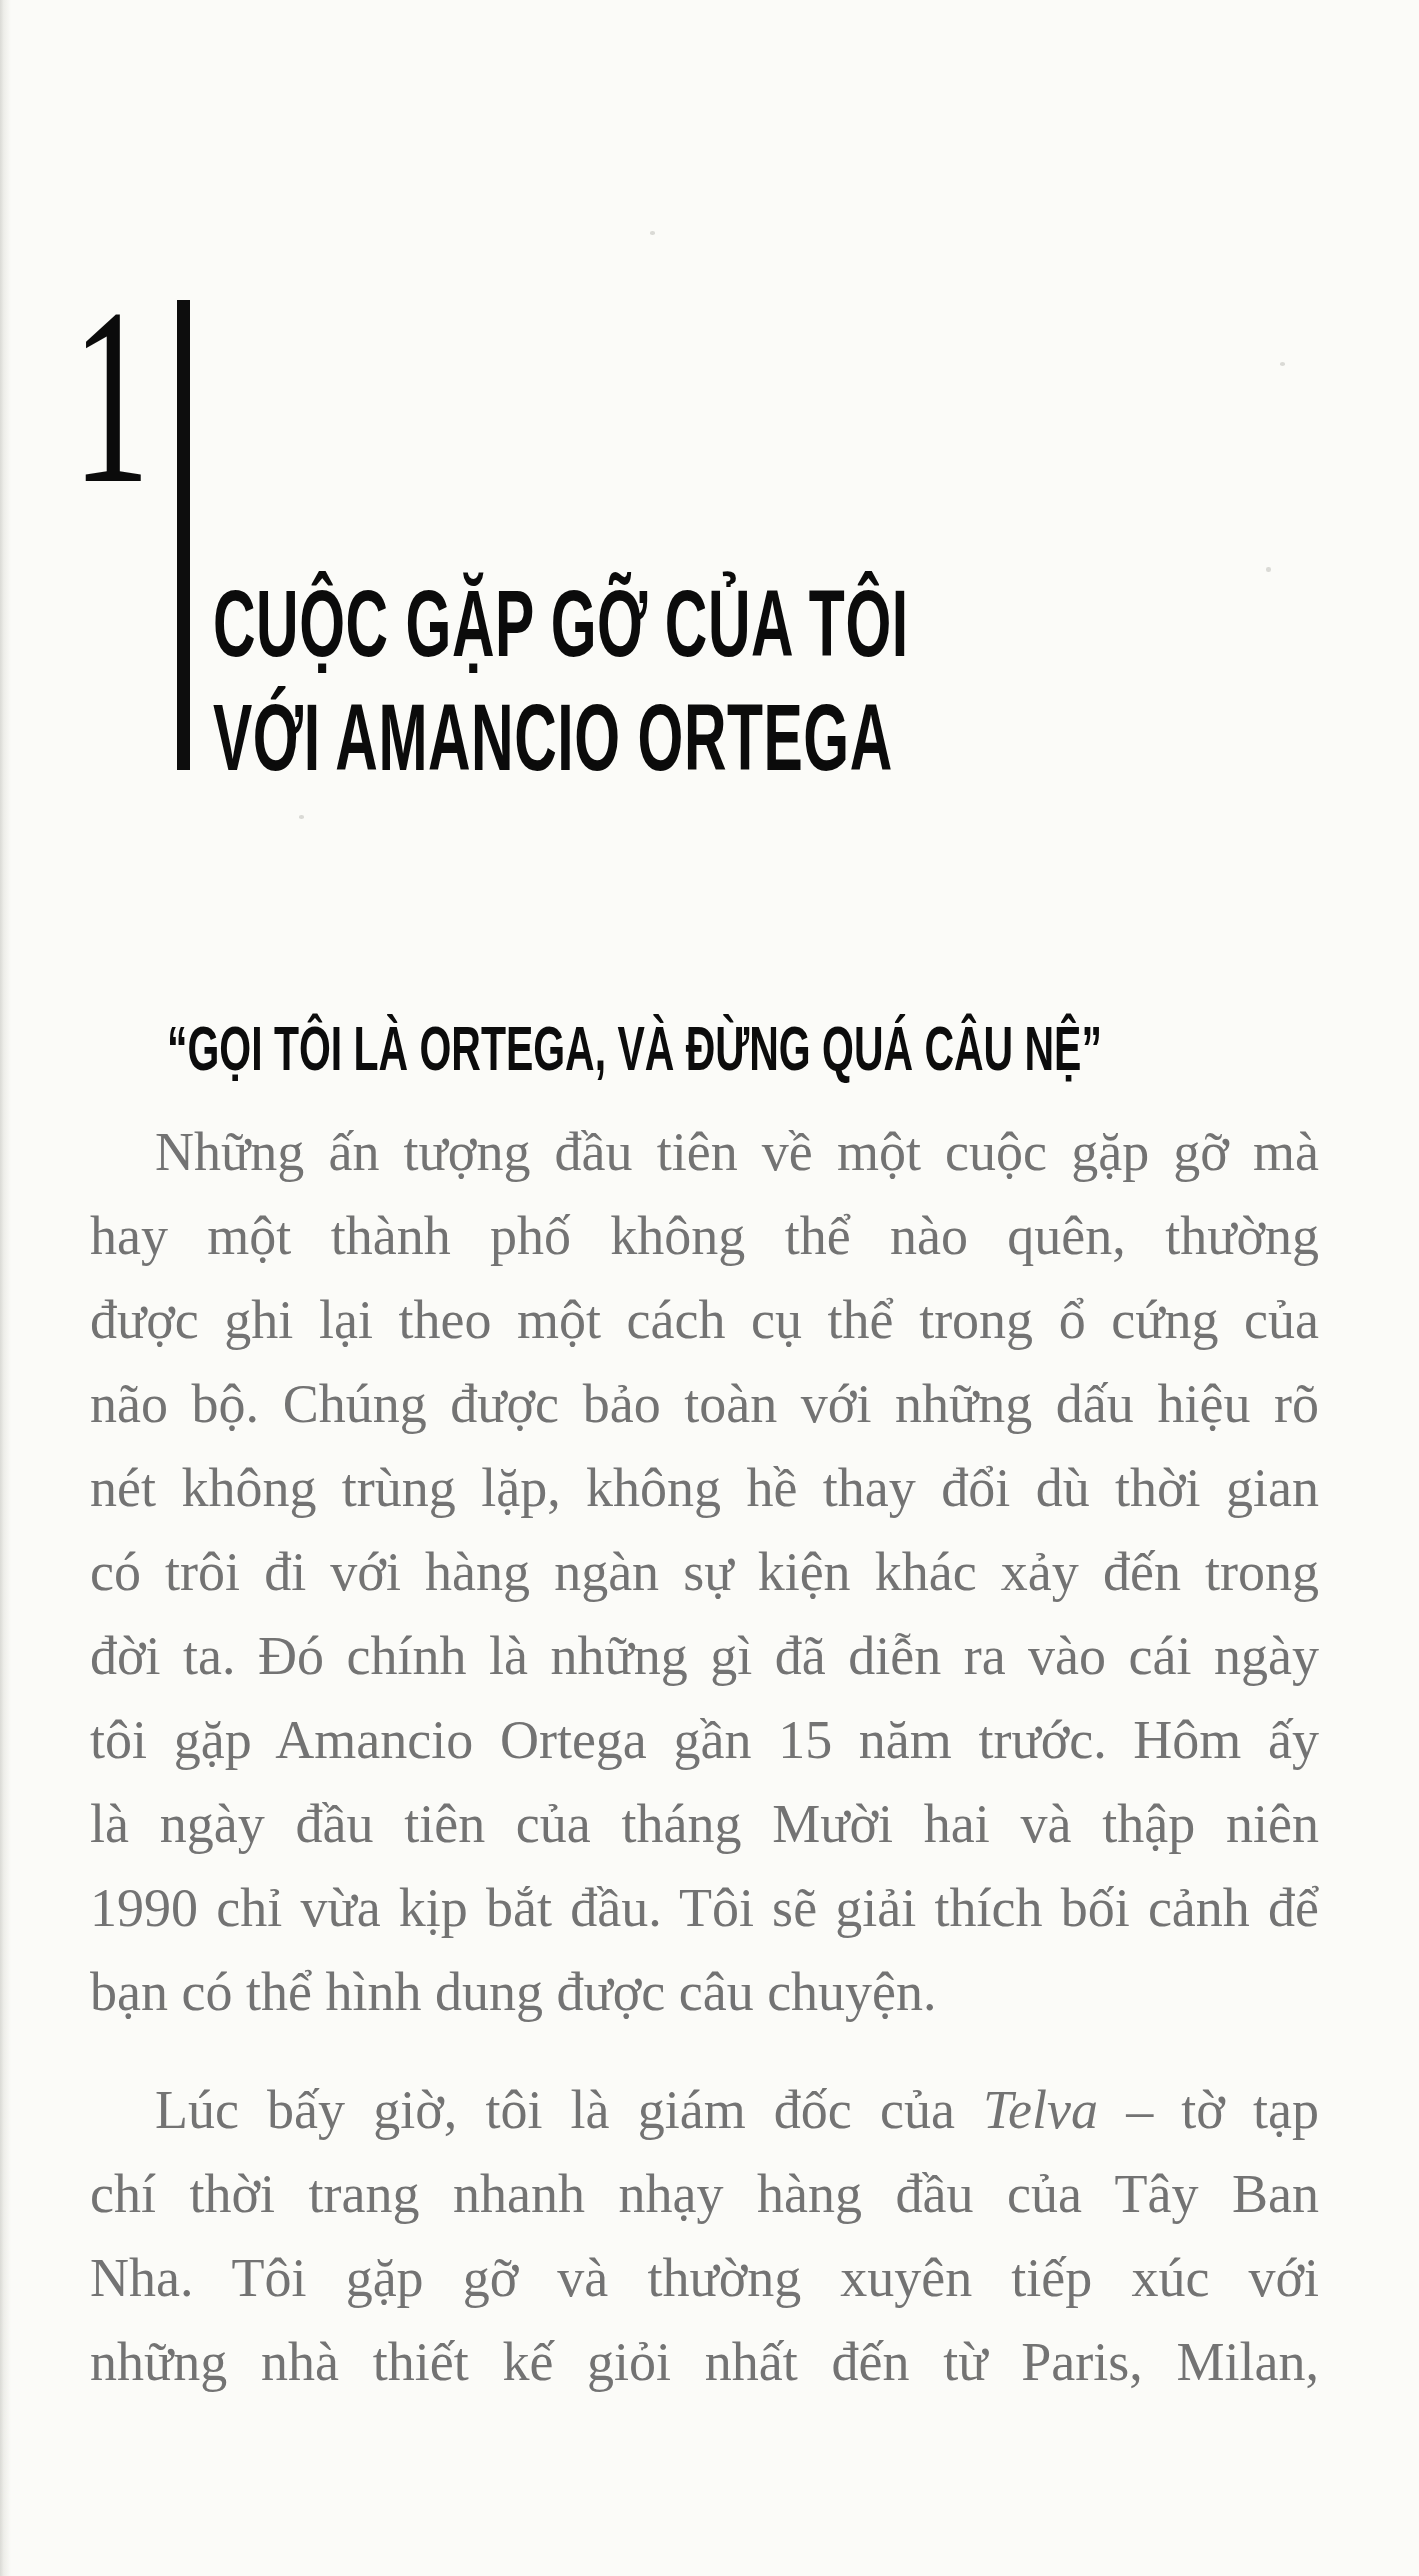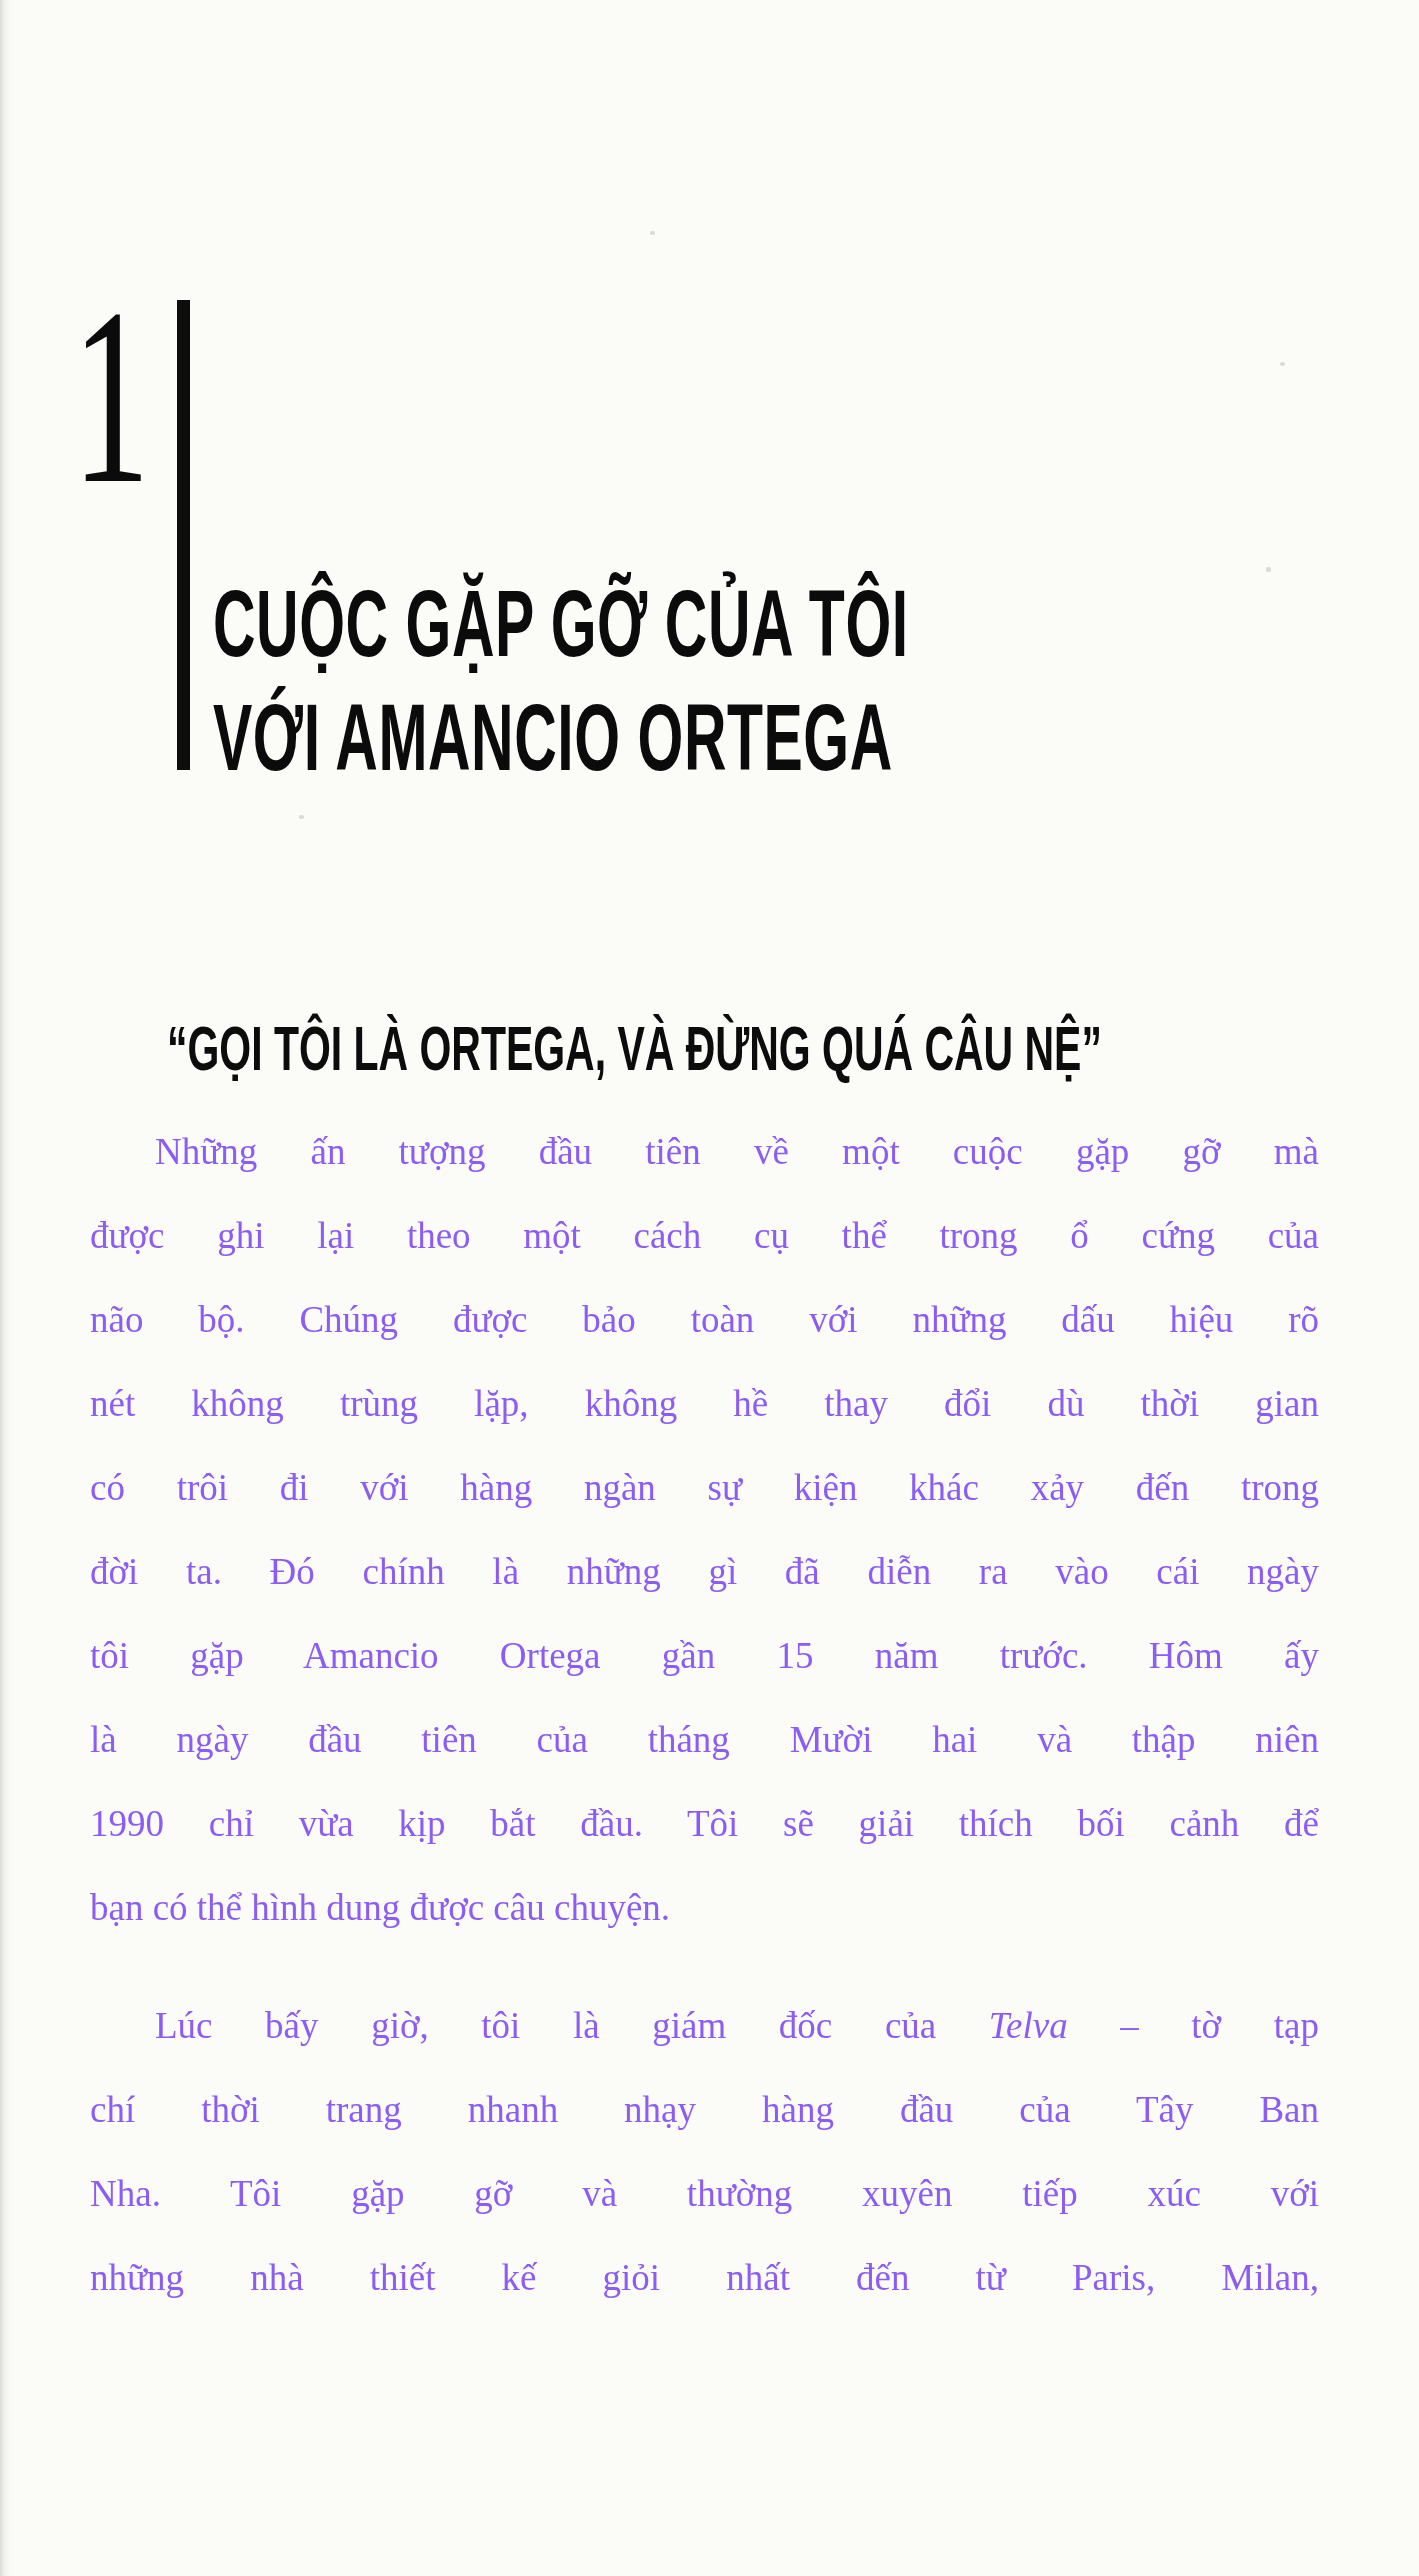--- a/index.html
+++ b/index.html
@@ -38,21 +38,21 @@
   .section-heading{
     position:absolute;left:167px;top:1014px;
     font-family:"Liberation Sans", sans-serif;
     font-weight:700;font-size:63px;line-height:68px;
     color:#0c0c0c;
     transform:scaleX(0.65);transform-origin:left top;
     white-space:nowrap;
   }
   .body-text{
     position:absolute;left:90px;top:1110px;width:1229px;
-    font-size:37px;line-height:84px;color:#8b5cf6;
+    font-size:54px;line-height:84px;color:#737373;
   }
   .paragraph{margin:0;}
   .paragraph + .paragraph{margin-top:34px;}
   .text-line{
     height:84px;overflow:hidden;
     text-align:justify;text-align-last:justify;
     -moz-text-align-last:justify;
   }
   .text-line.first-line{text-indent:65px;}
   .text-line.last-line{text-align-last:left;-moz-text-align-last:left;}
@@ -73,20 +73,21 @@
 <div class="chapter-title">
   <div>CUỘC GẶP GỠ CỦA TÔI</div>
   <div>VỚI AMANCIO ORTEGA</div>
 </div>
 
 <div class="section-heading">“GỌI TÔI LÀ ORTEGA, VÀ ĐỪNG QUÁ CÂU NỆ”</div>
 
 <div class="body-text" id="body-text">
     <div class="paragraph">
       <div class="text-line first-line"><span>Những ấn tượng đầu tiên về một cuộc gặp gỡ mà</span></div>
+      <div class="text-line"><span>hay một thành phố không thể nào quên, thường</span></div>
       <div class="text-line"><span>được ghi lại theo một cách cụ thể trong ổ cứng của</span></div>
       <div class="text-line"><span>não bộ. Chúng được bảo toàn với những dấu hiệu rõ</span></div>
       <div class="text-line"><span>nét không trùng lặp, không hề thay đổi dù thời gian</span></div>
       <div class="text-line"><span>có trôi đi với hàng ngàn sự kiện khác xảy đến trong</span></div>
       <div class="text-line"><span>đời ta. Đó chính là những gì đã diễn ra vào cái ngày</span></div>
       <div class="text-line"><span>tôi gặp Amancio Ortega gần 15 năm trước. Hôm ấy</span></div>
       <div class="text-line"><span>là ngày đầu tiên của tháng Mười hai và thập niên</span></div>
       <div class="text-line"><span>1990 chỉ vừa kịp bắt đầu. Tôi sẽ giải thích bối cảnh để</span></div>
       <div class="text-line last-line"><span>bạn có thể hình dung được câu chuyện.</span></div>
     </div>

